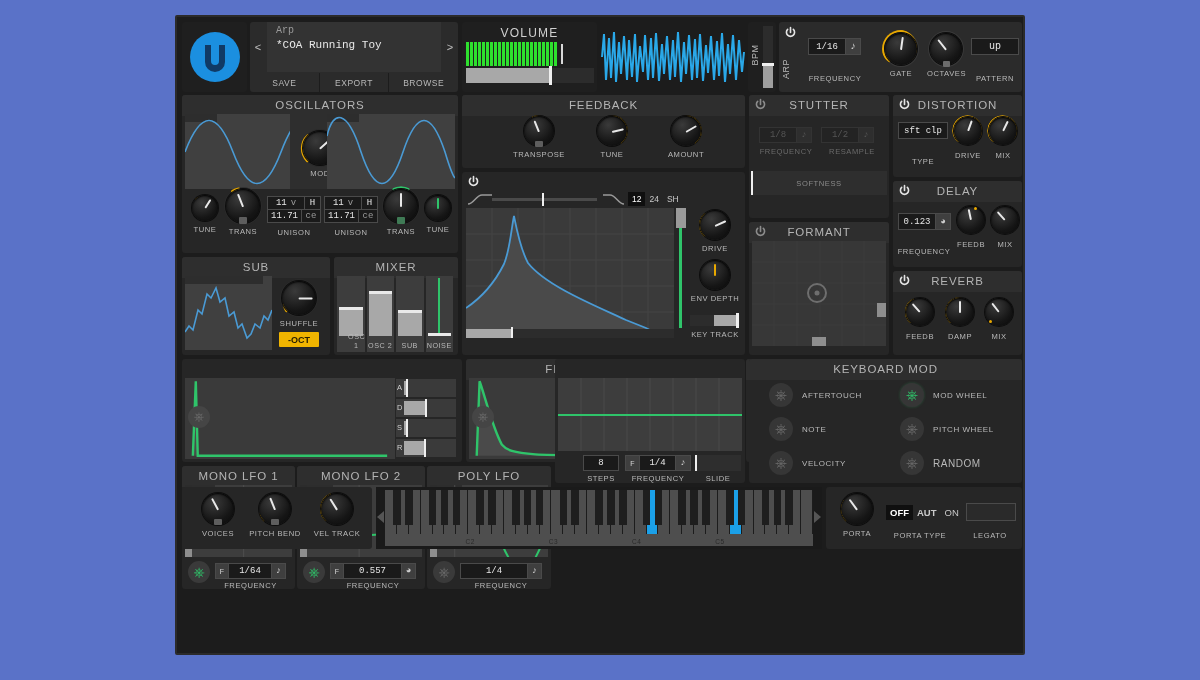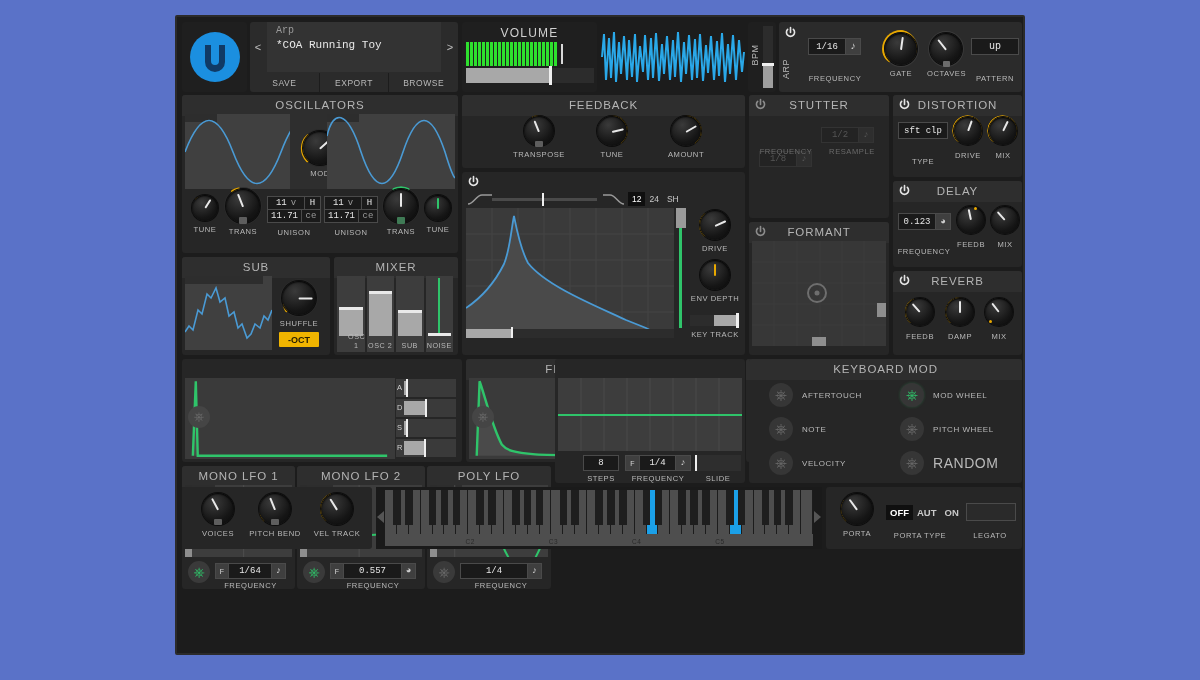--- a/index.html
+++ b/index.html
@@ -456,30 +456,34 @@
   </div>
 
   <div class="panel" style="left:572px;top:78px;width:140px;height:123px;">
     <div class="panel-title">STUTTER</div>
     <div class="pwr" style="left:5px;top:3px;">
       <svg width="13" height="13" viewBox="0 0 16 16">
           <path d="M8 2 v6" stroke="#8c8c8c" stroke-width="2" fill="none" stroke-linecap="round"></path>
           <path d="M4.5 4.2 a5 5 0 1 0 7 0" stroke="#8c8c8c" stroke-width="2" fill="none" stroke-linecap="round"></path>
         </svg>
     </div>
-    <div style="position:absolute;left:10px;top:32px;width:53px;height:16px;display:flex;margin-top:24px;">
+    <div style="position:absolute;left:10px;top:32px;width:53px;height:16px;display:flex;">
       <div class="vbox dim" style="flex:1;">1/8</div>
       <div class="vbox dim" style="width:15px;border-left:none;font-size:9px;background:#2e2e2e;">♪</div>
     </div>
     <div class="lbl dim" style="position:absolute;left:2px;top:52px;width:70px;">FREQUENCY</div>
     <div style="position:absolute;left:72px;top:32px;width:53px;height:16px;display:flex;">
       <div class="vbox dim" style="flex:1;">1/2</div>
       <div class="vbox dim" style="width:15px;border-left:none;font-size:9px;background:#2e2e2e;">♪</div>
     </div>
     <div class="lbl dim" style="position:absolute;left:68px;top:52px;width:70px;">RESAMPLE</div>
+    <div style="position:absolute;left:2px;top:76px;width:136px;height:24px;background:#2e2e2e;">
+      <div style="position:absolute;left:0;top:0;width:2px;height:100%;background:#efefef;"></div>
+      <div class="lbl dim" style="position:absolute;left:0;top:8px;width:100%;color:#8a8a8a;">SOFTNESS</div>
+    </div>
   </div>
 
   <div class="panel" style="left:572px;top:205px;width:140px;height:133px;">
     <div class="panel-title">FORMANT</div>
     <div class="pwr" style="left:5px;top:3px;">
       <svg width="13" height="13" viewBox="0 0 16 16">
           <path d="M8 2 v6" stroke="#8c8c8c" stroke-width="2" fill="none" stroke-linecap="round"></path>
           <path d="M4.5 4.2 a5 5 0 1 0 7 0" stroke="#8c8c8c" stroke-width="2" fill="none" stroke-linecap="round"></path>
         </svg>
     </div>
@@ -841,21 +845,21 @@
         <div style="position: absolute; left: 131px; top: 34px; display: flex; align-items: center;">
           <div style="width:24px;height:24px;border-radius:50%;background:#363636;color:#6d6d6d;font-size:15px;text-align:center;line-height:24px;">⎈</div>
           <span class="lbl" style="margin-left:9px;font-size:8px;">PITCH WHEEL</span>
         </div>
         <div style="position: absolute; left: 0px; top: 68px; display: flex; align-items: center;">
           <div style="width:24px;height:24px;border-radius:50%;background:#363636;color:#6d6d6d;font-size:15px;text-align:center;line-height:24px;">⎈</div>
           <span class="lbl" style="margin-left:9px;font-size:8px;">VELOCITY</span>
         </div>
         <div style="position: absolute; left: 131px; top: 68px; display: flex; align-items: center;">
           <div style="width:24px;height:24px;border-radius:50%;background:#363636;color:#6d6d6d;font-size:15px;text-align:center;line-height:24px;">⎈</div>
-          <span class="lbl" style="margin-left:9px;font-size:14px;">RANDOM</span>
+          <span class="lbl" style="margin-left:9px;font-size:10px;">RANDOM</span>
         </div>
       </div>
   </div>
 
   <div class="panel" style="left:5px;top:470px;width:190px;height:62px;">
     <div class="knob-wrap" style="left:10px;top:6px;width:52px;">
       <div style="position:relative;width:32px;height:32px;margin:0 auto;">
         <svg class="ring" viewBox="0 0 42 42" width="36" height="36" style="left:-2px;top:-2px;">
           <circle cx="21" cy="21" r="18" fill="none" stroke="#2b2b2b" stroke-width="3.2"></circle>
         </svg>
@@ -975,20 +979,20 @@
         </svg>
         <div class="knob" style="position:absolute;left:0;top:0;width:32px;height:32px;">
             <div class="ind" style="transform:rotate(-36deg);"></div>
           </div>
       </div>
       <div class="lbl">PORTA</div>
     </div>
     <div class="seg" id="porta-type-selector" style="position:absolute;left:60px;top:18px;">
         <div class="on" style="font-size: 9.5px; font-weight: bold;">OFF</div>
         <div style="font-size: 9.5px; font-weight: bold;">AUT</div>
-        <div style="font-size: 9.5px; font-weight: bold;">ON</div>
+        <div style="font-size: 9.5px; font-weight: normal;">ON</div>
       </div>
     <div class="lbl" style="position:absolute;left:54px;top:44px;width:80px;">PORTA TYPE</div>
     <div style="position:absolute;left:140px;top:16px;width:48px;height:16px;background:#2a2a2a;border:1px solid #4a4a4a;"></div>
     <div class="lbl" style="position:absolute;left:138px;top:44px;width:52px;">LEGATO</div>
   </div>
 
 </div>
 
 </body></html>

